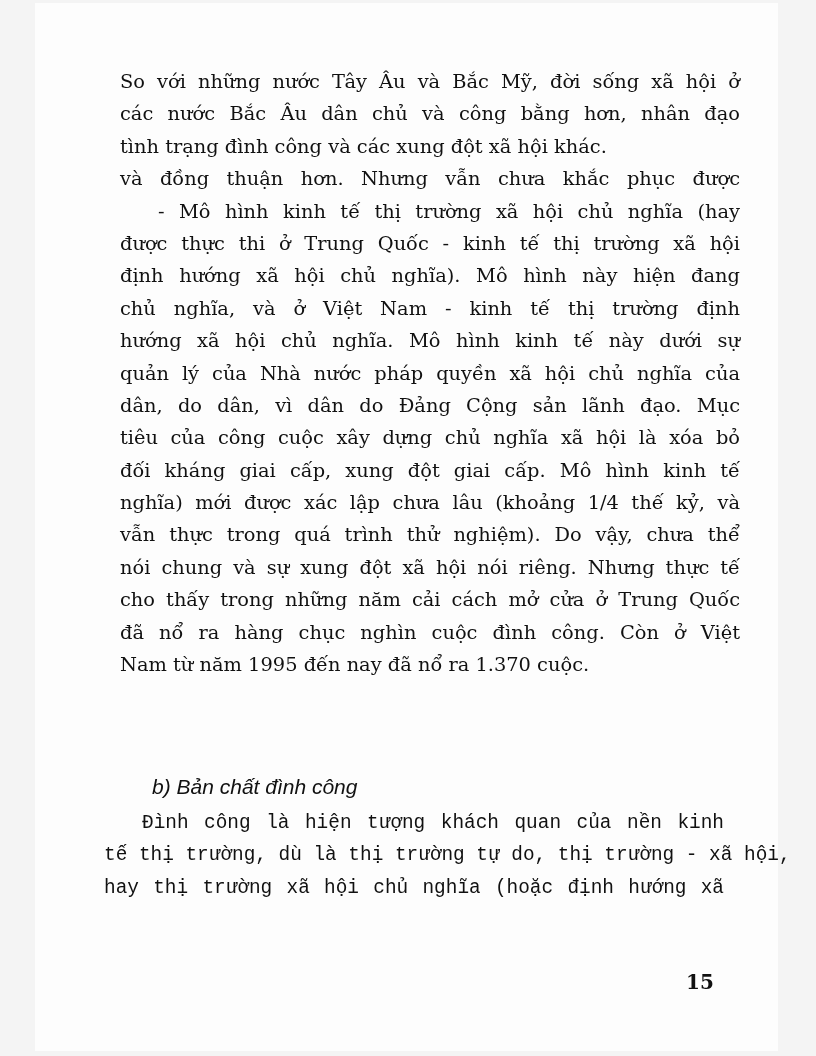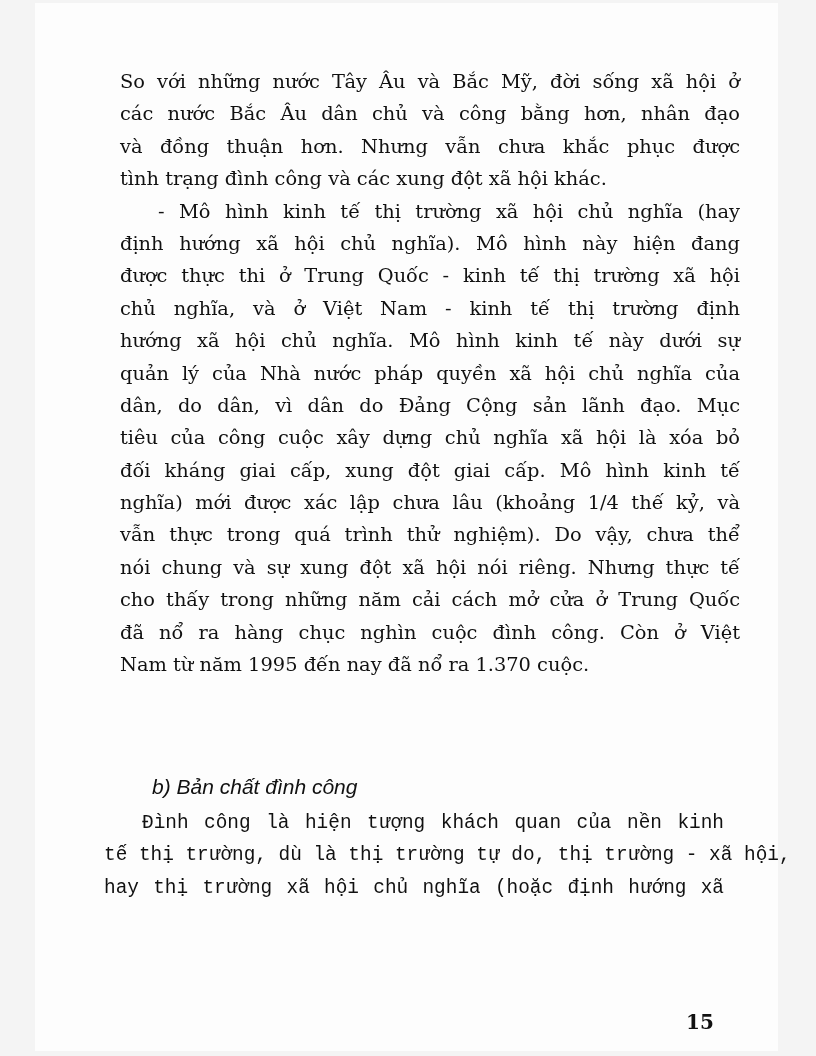--- a/index.html
+++ b/index.html
@@ -67,38 +67,37 @@
     color: #111;
   }
   .page-number {
     position: absolute;
     left: 686px;
     top: 970px;
     font-family: "DejaVu Serif", "Liberation Serif", serif;
     font-weight: bold;
     font-size: 20px;
     color: #111;
-    margin-top: 40px;
   }
 </style>
 </head>
 <body>
 
 <div class="page"></div>
 
 <div class="text-block">
 
   <span class="line">So với những nước Tây Âu và Bắc Mỹ, đời sống xã hội ở</span>
   <span class="line">các nước Bắc Âu dân chủ và công bằng hơn, nhân đạo</span>
+  <span class="line last">tình trạng đình công và các xung đột xã hội khác.</span>
   <span class="line">và đồng thuận hơn. Nhưng vẫn chưa khắc phục được</span>
-  <span class="line last">tình trạng đình công và các xung đột xã hội khác.</span>
 
   <span class="line indent">- Mô hình kinh tế thị trường xã hội chủ nghĩa (hay</span>
+  <span class="line">được thực thi ở Trung Quốc - kinh tế thị trường xã hội</span>
   <span class="line">định hướng xã hội chủ nghĩa). Mô hình này hiện đang</span>
-  <span class="line">được thực thi ở Trung Quốc - kinh tế thị trường xã hội</span>
   <span class="line">chủ nghĩa, và ở Việt Nam - kinh tế thị trường định</span>
   <span class="line">hướng xã hội chủ nghĩa. Mô hình kinh tế này dưới sự</span>
   <span class="line">quản lý của Nhà nước pháp quyền xã hội chủ nghĩa của</span>
   <span class="line">dân, do dân, vì dân do Đảng Cộng sản lãnh đạo. Mục</span>
   <span class="line">tiêu của công cuộc xây dựng chủ nghĩa xã hội là xóa bỏ</span>
   <span class="line">đối kháng giai cấp, xung đột giai cấp. Mô hình kinh tế</span>
   <span class="line">nghĩa) mới được xác lập chưa lâu (khoảng 1/4 thế kỷ, và</span>
   <span class="line">vẫn thực trong quá trình thử nghiệm). Do vậy, chưa thể</span>
   <span class="line">nói chung và sự xung đột xã hội nói riêng. Nhưng thực tế</span>
   <span class="line">cho thấy trong những năm cải cách mở cửa ở Trung Quốc</span>

